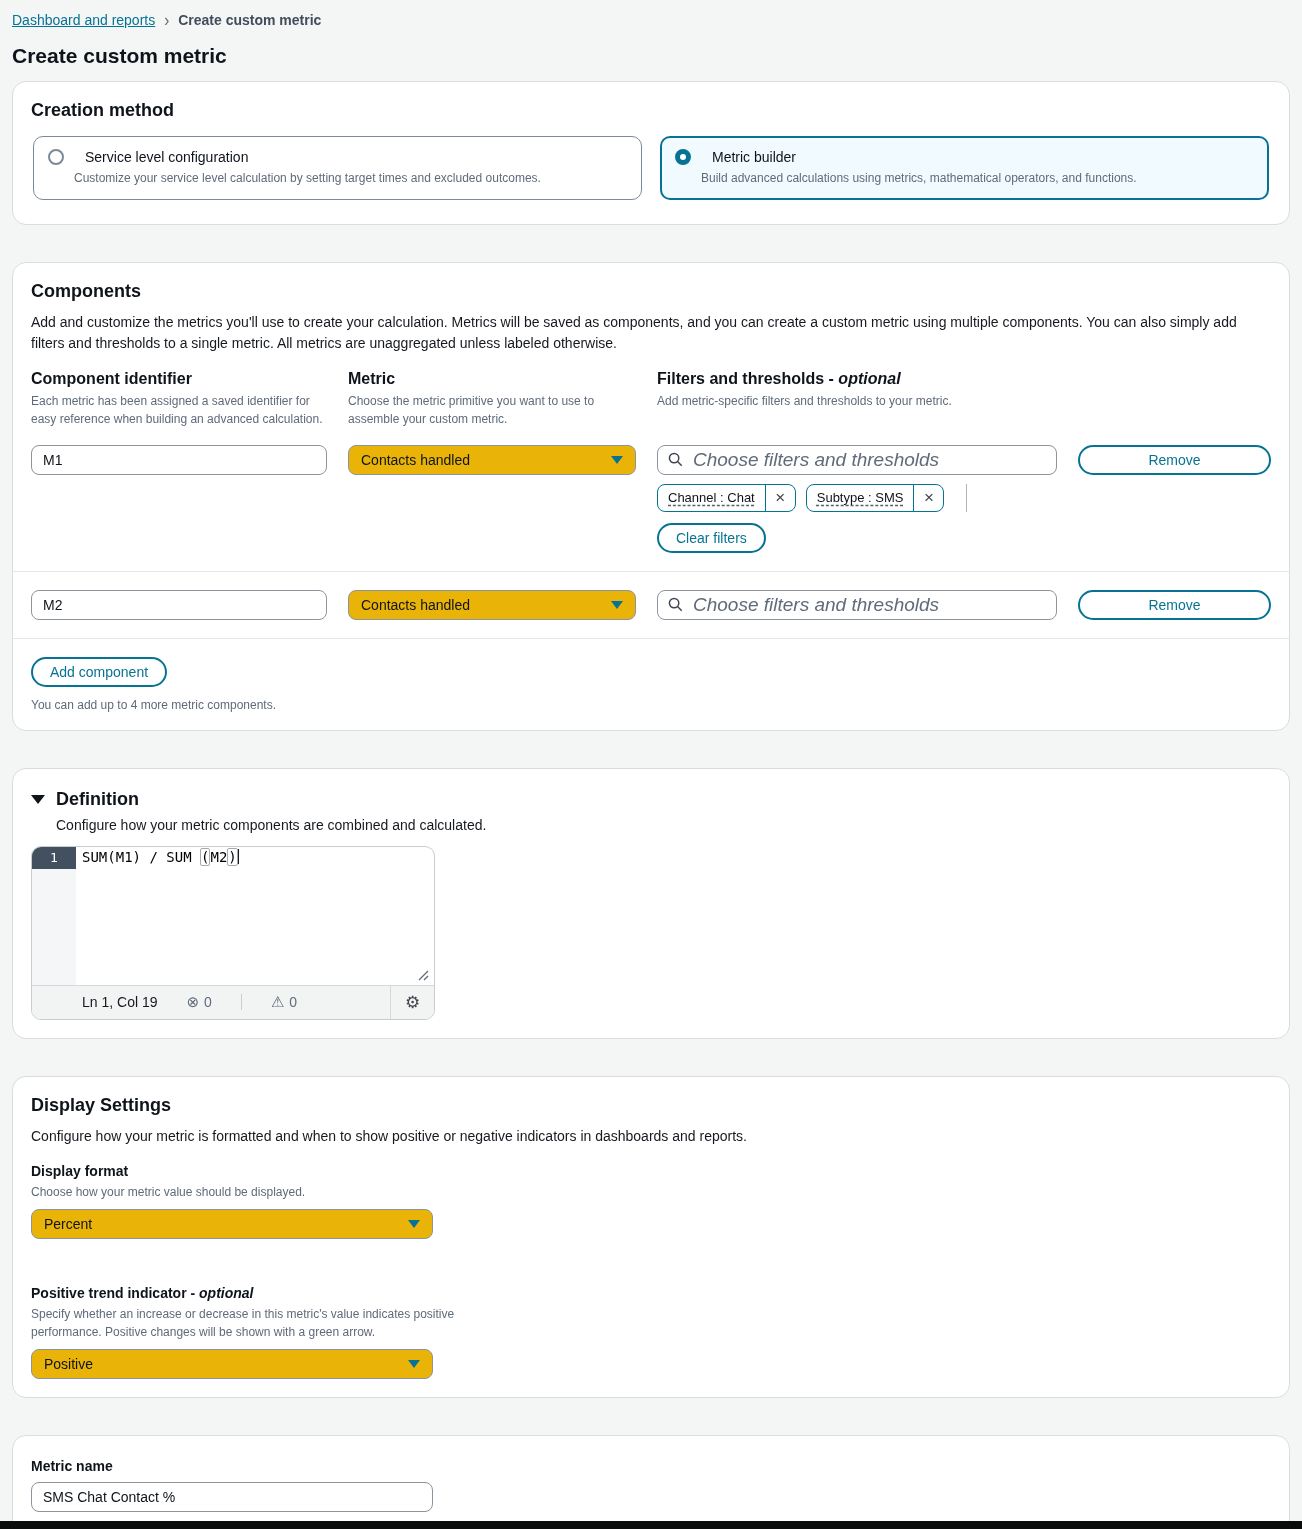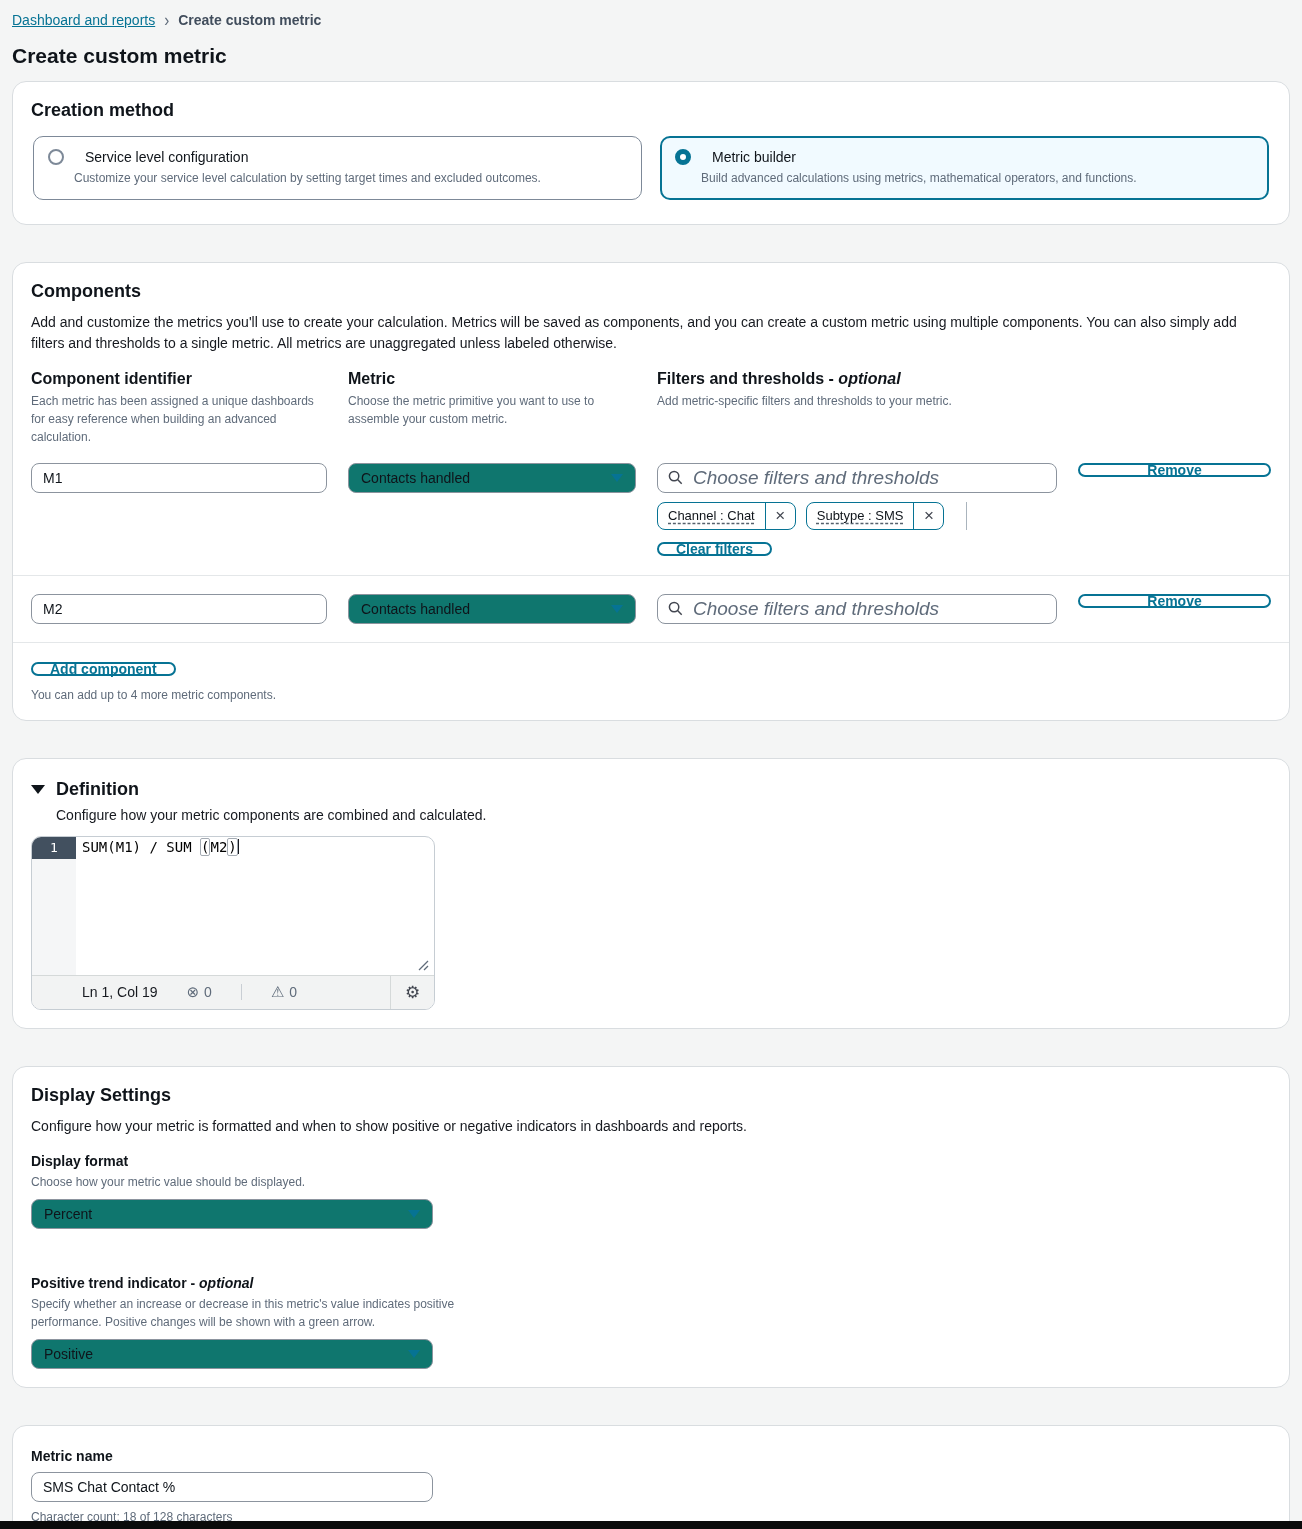--- a/index.html
+++ b/index.html
@@ -42,36 +42,36 @@
   .col-lbl { font-weight:700; font-size:16px; }
   .col-lbl .opt { font-style:italic; }
   .col-sub { font-size:12px; color:#5f6b7a; margin-top:4px; line-height:1.5; max-width:300px; }
   .comp-rows { margin-top:17px; }
 
   .text-input {
     width:100%; height:30px; border:1px solid #8c949e; border-radius:8px;
     padding:0 11px; font-size:14px; font-family:inherit; color:#0f141a; background:#fff; outline:none;
   }
   .select {
-    height:30px; border:1px solid #8c949e; border-radius:8px; background:#0f766e;
+    height:30px; border:1px solid #8c949e; border-radius:8px; background:#eab308;
     display:flex; align-items:center; justify-content:space-between; padding:0 12px; cursor:pointer;
   }
   .caret-down { width:0; height:0; border-left:6px solid transparent; border-right:6px solid transparent; border-top:8px solid var(--accent,#067394); }
 
   .search-box {
     display:flex; align-items:center; gap:8px; height:30px; padding:0 10px;
     border:1px solid #8c949e; border-radius:8px; background:#fff;
   }
   .search-box input { flex:1; border:none; outline:none; background:transparent; font-family:inherit; font-size:19px; color:#0f141a; }
   .search-box input::placeholder { font-style:italic; color:#5f6b7a; opacity:1; }
 
   .btn-outline {
     display:inline-flex; align-items:center; justify-content:center;
-    height:14px; padding:0 17px; border:2px solid var(--accent,#067394); border-radius:17px;
-    background:#fff; color:var(--accent,#067394); font-weight:700; font-size:14px; cursor:pointer; font-family:inherit; white-space:nowrap;
+    height:30px; padding:0 17px; border:2px solid var(--accent,#067394); border-radius:17px;
+    background:#fff; color:var(--accent,#067394); font-weight:400; font-size:14px; cursor:pointer; font-family:inherit; white-space:nowrap;
   }
 
   .chip-row { grid-column:3; display:flex; align-items:flex-end; margin-top:9px; }
   .chip { display:flex; align-items:stretch; height:28px; border:1px solid var(--accent,#067394); border-radius:8px; background:#fff; margin-right:10px; overflow:hidden; }
   .chip-label { display:flex; align-items:center; padding:0 10px; font-size:13px; color:#0f141a; }
   .chip-label span { text-decoration:underline; text-decoration-style:dashed; text-underline-offset:3px; text-decoration-color:#56616c; }
   .chip-x { width:30px; display:flex; align-items:center; justify-content:center; border-left:1px solid var(--accent,#067394); color:#424650; font-size:17px; cursor:pointer; }
   .filter-caret { width:1px; height:28px; background:#aab4bd; margin-left:12px; }
   .clear-row { grid-column:3; margin-top:11px; }
 
@@ -144,21 +144,21 @@
     </div>
   </div>
 
   <div class="card">
     <h2>Components</h2>
     <p class="lead">Add and customize the metrics you'll use to create your calculation. Metrics will be saved as components, and you can create a custom metric using multiple components. You can also simply add filters and thresholds to a single metric. All metrics are unaggregated unless labeled otherwise.</p>
 
     <div class="comp-grid comp-head">
       <div>
         <div class="col-lbl">Component identifier</div>
-        <div class="col-sub">Each metric has been assigned a unique dashboards for easy reference when building an advanced calculation.</div>
+        <div class="col-sub">Each metric has been assigned a saved identifier for easy reference when building an advanced calculation.</div>
       </div>
       <div>
         <div class="col-lbl">Metric</div>
         <div class="col-sub">Choose the metric primitive you want to use to assemble your custom metric.</div>
       </div>
       <div>
         <div class="col-lbl"><span>Filters and thresholds - </span><span class="opt">optional</span></div>
         <div class="col-sub" style="max-width:400px">Add metric-specific filters and thresholds to your metric.</div>
       </div>
       <div></div>

